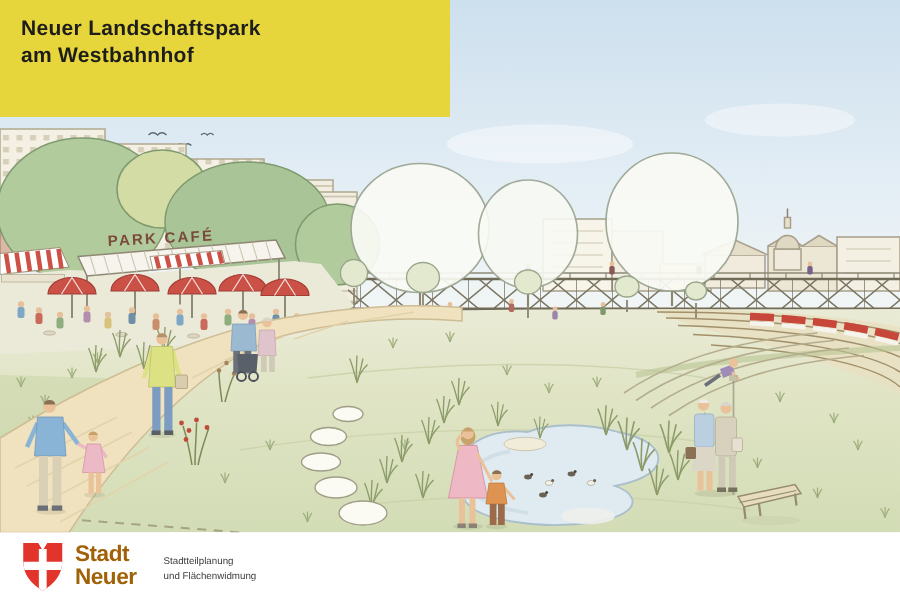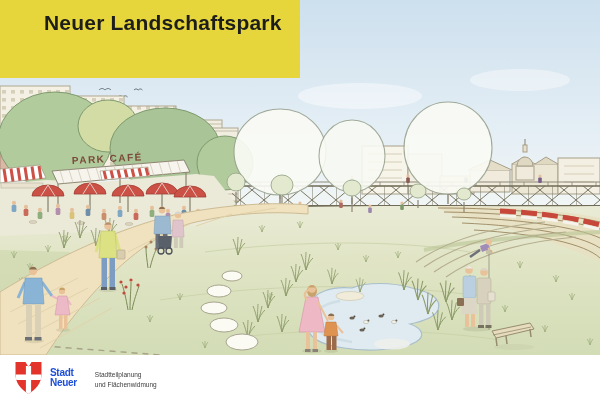--- a/index.html
+++ b/index.html
@@ -1,26 +1,26 @@
 <!DOCTYPE html>
 <html><head>
 <meta charset="utf-8">
 <style>
   html,body{margin:0;padding:0;background:#888;}
   .stage{position:relative;width:600px;height:400px;overflow:hidden;background:#fff;
          font-family:"Liberation Sans",sans-serif;}
   svg.scene{position:absolute;left:0;top:0;display:block;}
   .banner{position:absolute;left:0;top:0;width:300px;height:78px;background:#e6d63c;
-          color:#1d1d1b;box-sizing:border-box;padding:9px 0 0 44px;
-          font-weight:bold;font-size:21px;line-height:1.3;letter-spacing:.2px;}
+          color:#1d1d1b;box-sizing:border-box;padding:9px 0 0 14px;
+          font-weight:bold;font-size:14px;line-height:1.3;letter-spacing:.2px;}
   .footer{position:absolute;left:0;bottom:0;width:600px;height:45px;background:#fff;
           display:flex;align-items:center;box-sizing:border-box;padding-left:14px;}
   .shield{width:29px;height:34px;flex:0 0 auto;}
-  .logotype{margin-left:7px;font-weight:bold;font-size:10px;line-height:.95;
-            color:#1d4ed8;letter-spacing:-.3px;}
+  .logotype{margin-left:7px;font-weight:bold;font-size:15px;line-height:.95;
+            color:#a16207;letter-spacing:-.3px;}
   .dept{margin-left:18px;font-size:6.5px;line-height:1.4;color:#3c3c3c;margin-top:4px;}
   .cafe-sign{font-family:"Liberation Sans",sans-serif;font-weight:bold;font-size:10px;
              letter-spacing:1.5px;fill:#7a4a3a;}
 </style>
 </head>
 <body>
 
 <div class="stage">
 
 <svg class="scene" width="600" height="355" viewBox="0 0 600 355">
@@ -465,20 +465,21 @@
   <g>
     <ellipse cx="514" cy="347" rx="20" ry="3" fill="#c9cdab" opacity=".5"></ellipse>
     <path d="M492,331 L530,323 L534,329 L496,338 Z" fill="#e7dcbd" stroke="#958c6f" stroke-width="1"></path>
     <path d="M493,335 L531,327" stroke="#958c6f" stroke-width=".8"></path>
     <path d="M496,338 L497,346 M530,329 L531,337 M506,336 L507,344" stroke="#958c6f" stroke-width="1.5"></path>
   </g>
 </svg>
 
 <div class="banner">
   <div>Neuer Landschaftspark</div>
+  <div>am Westbahnhof</div>
 </div>
 
 <div class="footer">
   <svg class="shield" viewBox="0 0 28 34">
     <defs>
           <clipPath id="shieldClip">
       <path d="M1,1 L11,1 L14,6 L17,1 L27,1 L27,13 C27,22 22,28 14,33 C6,28 1,22 1,13 Z"></path>
     </clipPath>
         </defs>
     <path d="M1,1 L11,1 L14,6 L17,1 L27,1 L27,13 C27,22 22,28 14,33 C6,28 1,22 1,13 Z" fill="#e3342c"></path>

